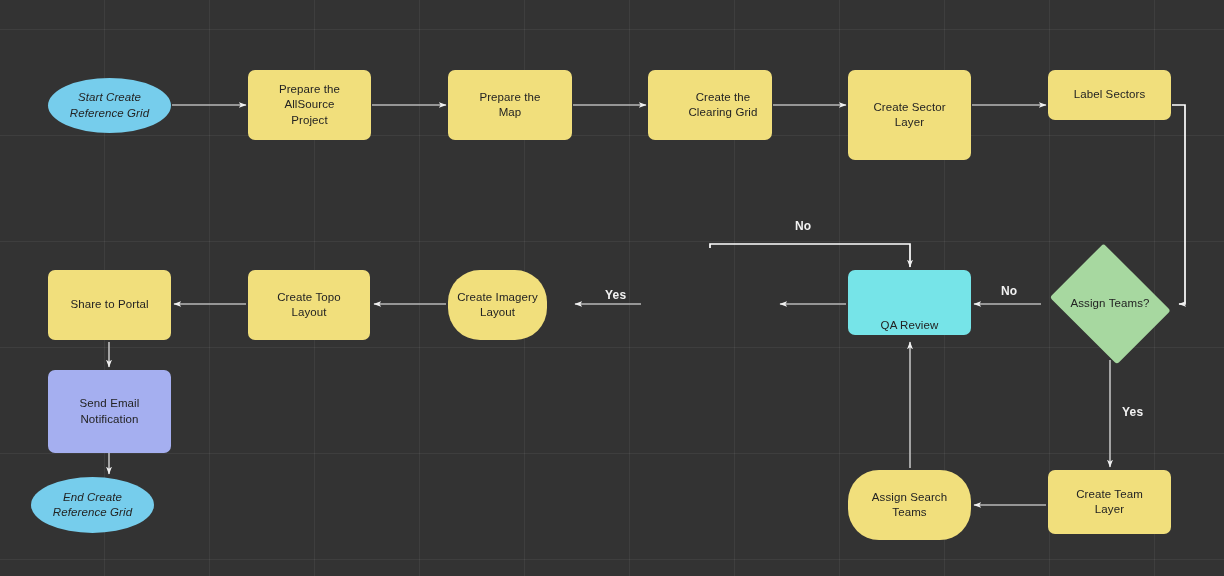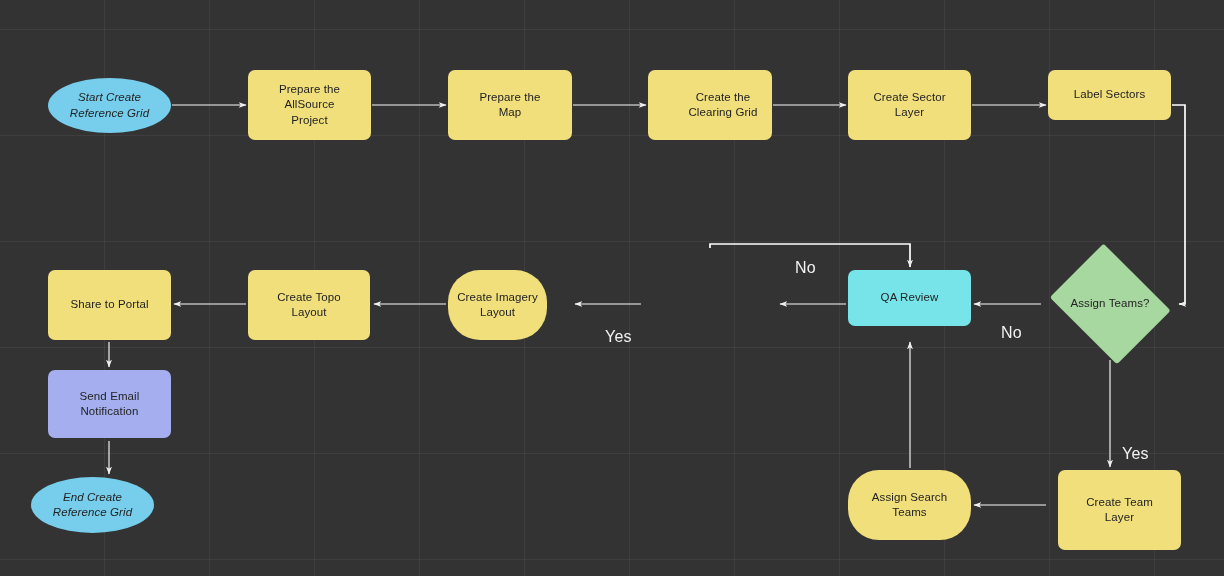--- a/index.html
+++ b/index.html
@@ -38,25 +38,24 @@
   .diamond .dlabel{position:relative;z-index:2;}
   .diamond .dshape{
     position:absolute;left:50%;top:50%;
     width:70.7%;height:70.7%;
     transform:translate(-50%,-50%) rotate(45deg);
     border-radius:3px;
   }
   .elabel{
     position:absolute;
     color:#f2f2f2;
-    font-size:16px;
-    font-weight:normal;
+    font-size:12px;
+    font-weight:bold;
     letter-spacing:.2px;
     white-space:nowrap;
-    margin-top:40px;
   }
 </style>
 </head>
 <body>
 
 <div id="canvas">
 
   <svg id="edges" viewBox="0 0 1224 576">
     <defs>
       <marker id="arrow" markerWidth="9" markerHeight="9" refX="7.4" refY="3.2" orient="auto" markerUnits="userSpaceOnUse">
@@ -107,64 +106,64 @@
   <div class="node proc" style="left:448px;top:70px;width:124px;height:70px;background:#f1df7c;">
     <span>Prepare the
 Map</span>
   </div>
 
   <div class="node proc" style="left:648px;top:70px;width:124px;height:70px;background:#f1df7c;padding-left:32px;">
     <span>Create the
 Clearing Grid</span>
   </div>
 
-  <div class="node proc" style="left:848px;top:70px;width:123px;height:70px;background:#f1df7c;">
+  <div class="node proc" style="left:848px;top:70px;width:123px;height:90px;background:#f1df7c;">
     <span>Create Sector
 Layer</span>
   </div>
 
   <div class="node proc" style="left:1048px;top:70px;width:123px;height:50px;background:#f1df7c;">
     <span>Label Sectors</span>
   </div>
 
   <div class="node diamond" style="left:1043px;top:250px;width:134px;height:108px;text-align:right;">
     <span class="dshape" style="background:#a7d8a0;"></span>
     <span class="dlabel">Assign Teams?</span>
   </div>
 
-  <div class="node proc" style="left:1048px;top:470px;width:123px;height:80px;background:#f1df7c;margin-left:10px;">
+  <div class="node proc" style="left:1048px;top:470px;width:123px;height:64px;background:#f1df7c;">
     <span>Create Team
 Layer</span>
   </div>
 
   <div class="node proc" style="left:848px;top:470px;width:123px;height:70px;background:#f1df7c;border-radius:31px;">
     <span>Assign Search
 Teams</span>
   </div>
 
-  <div class="node proc" style="left:848px;top:270px;width:123px;height:56px;background:#76e4e8;">
+  <div class="node proc" style="left:848px;top:270px;width:123px;height:65px;background:#76e4e8;align-items:flex-end;">
     <span>QA Review</span>
   </div>
 
 
   <div class="node proc" style="left:448px;top:270px;width:99px;height:70px;background:#f1df7c;border-radius:32px;">
     <span>Create Imagery
 Layout</span>
   </div>
 
   <div class="node proc" style="left:248px;top:270px;width:122px;height:70px;background:#f1df7c;">
     <span>Create Topo
 Layout</span>
   </div>
 
   <div class="node proc" style="left:48px;top:270px;width:123px;height:70px;background:#f1df7c;">
     <span>Share to Portal</span>
   </div>
 
-  <div class="node proc" style="left:48px;top:370px;width:123px;height:68px;background:#a5aff0;">
+  <div class="node proc" style="left:48px;top:370px;width:123px;height:83px;background:#a5aff0;">
     <span>Send Email
 Notification</span>
   </div>
 
   <div class="node term" style="left:31px;top:477px;width:123px;height:56px;background:#76cdec;">
     <span>End Create
 Reference Grid</span>
   </div>
 
   <div class="elabel" style="left:795px;top:219px;">No</div>

